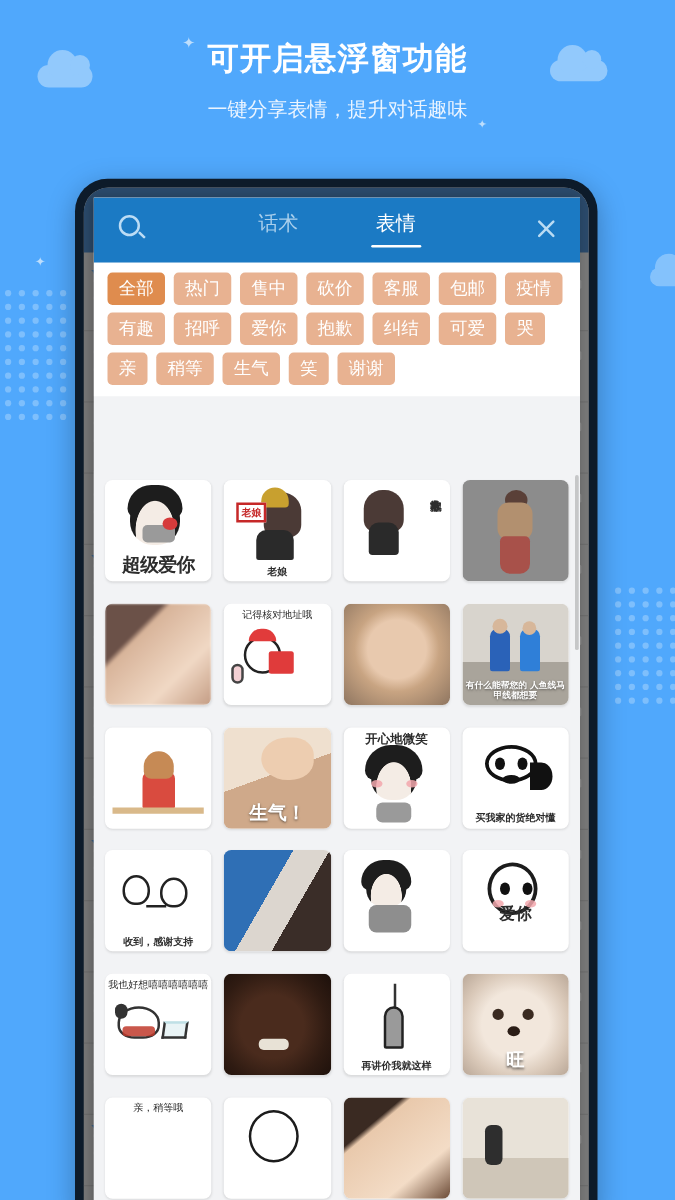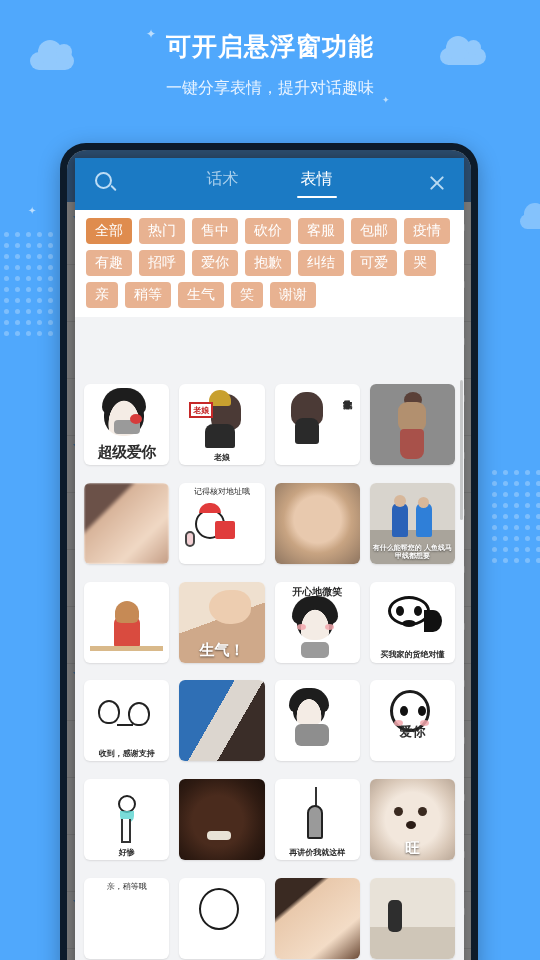--- a/index.html
+++ b/index.html
@@ -628,25 +628,26 @@
               <div class="sa egg-face" style="left:20px;"></div>
               <div class="eye" style="left:30px;top:26px;"></div>
               <div class="eye" style="left:48px;top:26px;"></div>
               <div class="cheek" style="left:24px;top:40px;"></div>
               <div class="cheek" style="left:50px;top:40px;"></div>
             </div>
             <div class="cap mid">爱你</div>
           </div>
           <div class="sticker-cell">
             <div class="art">
-              <div class="sa stick-head" style="left:34px;top:16px;"></div>
-              <div class="sa" style="left:36px;top:32px;width:14px;height:12px;background:#59d3cf;border-radius:0 0 7px 7px;opacity:.8;"></div>
-              <div class="sa" style="left:37px;top:40px;width:10px;height:24px;border:2px solid #333;border-top:0;background:#fff;"></div>
-            </div>
-            <div class="cap">好惨</div>
+              <div class="sa bear-lap"></div>
+              <div class="sa scarf"></div>
+              <div class="sa laptop"></div>
+              <div class="sa" style="left:8px;top:24px;width:10px;height:12px;background:#333;border-radius:5px;"></div>
+            </div>
+            <div class="cap top">我也好想嘻嘻嘻嘻嘻嘻</div>
           </div>
           <div class="sticker-cell photo">
             <div class="art">
               <div class="dog-bg"></div>
               <div class="sa" style="left:28px;top:52px;width:24px;height:9px;background:#e8e2d6;border-radius:4px;"></div>
             </div>
           </div>
           <div class="sticker-cell">
             <div class="art">
               <div class="sa rope" style="left:40px;top:8px;"></div>

